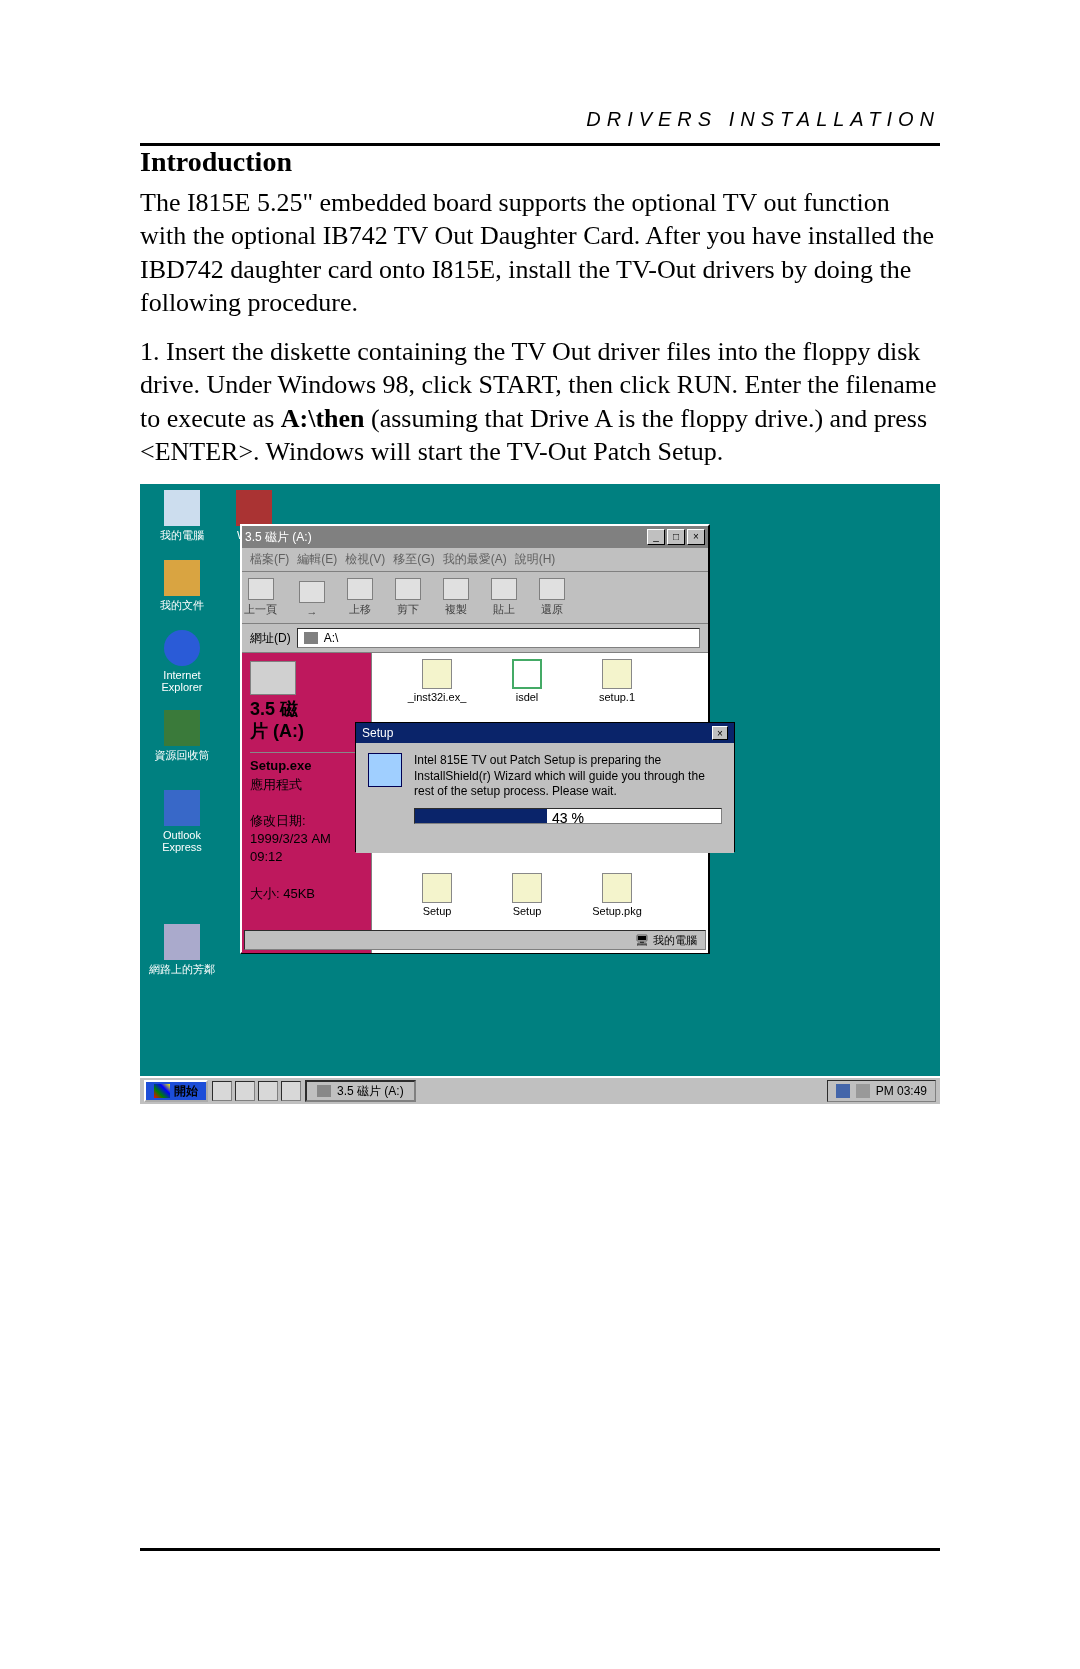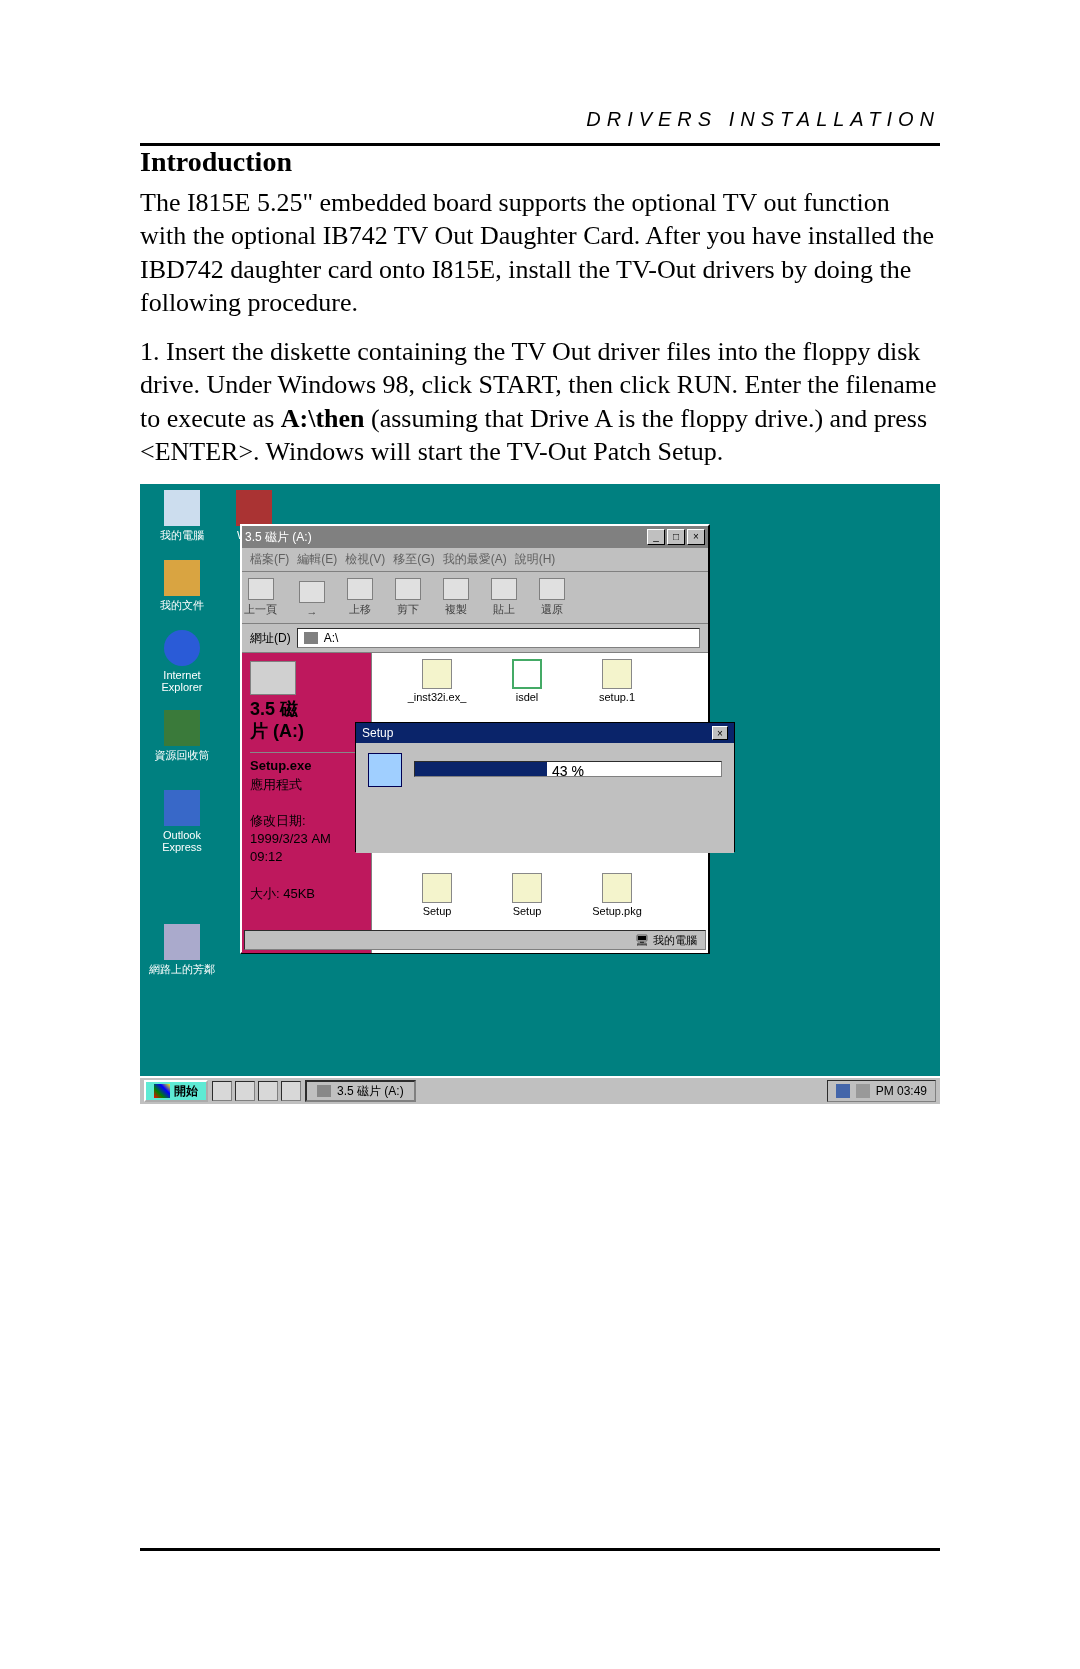--- a/index.html
+++ b/index.html
@@ -183,21 +183,21 @@
     text-align:center; font-size:14px; color:#fff;
     mix-blend-mode:difference;
   }
   .taskbar {
     position:absolute; left:0; right:0; bottom:0; height:28px;
     background:#c0c0c0; border-top:2px solid #fff;
     display:flex; align-items:center; padding:0 4px; gap:4px;
     color:#000; font-size:12px;
   }
   .start-btn {
-    height:22px; padding:0 8px; background:#5eead4;
+    height:22px; padding:0 8px; background:#1d4ed8;
     border:2px outset #fff; display:flex; align-items:center; gap:4px;
     font-weight:bold;
   }
   .task {
     height:22px; padding:0 10px; background:#c0c0c0; border:2px inset #808080;
     display:flex; align-items:center; gap:6px;
   }
   .tray {
     margin-left:auto; height:22px;
     border:1px inset #808080; padding:0 8px;
@@ -336,20 +336,21 @@
     </div>
 
     <div class="setup-dlg">
       <div class="dlg-title">
         <span>Setup</span>
         <div class="win-btn" style="width:16px;height:14px;">×</div>
       </div>
       <div class="dlg-body">
         <div class="dlg-ic"></div>
         <div class="dlg-text">
+          <span>Intel 815E TV out Patch Setup is preparing the InstallShield(r) Wizard which will guide you through the rest of the setup process. Please wait.</span>
           <div class="progress">
             <div class="bar"></div>
             <div class="pct">43 %</div>
           </div>
         </div>
       </div>
     </div>
 
     <div class="taskbar">
       <div class="start-btn">

